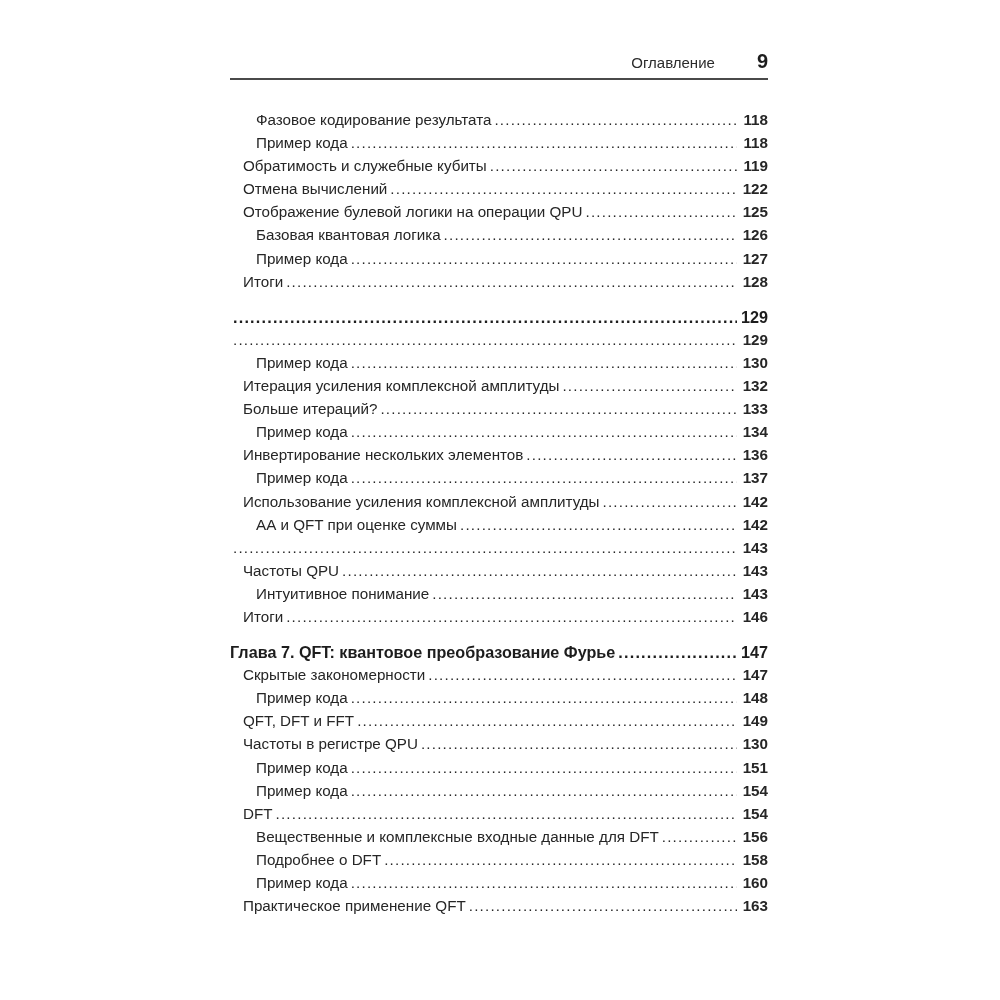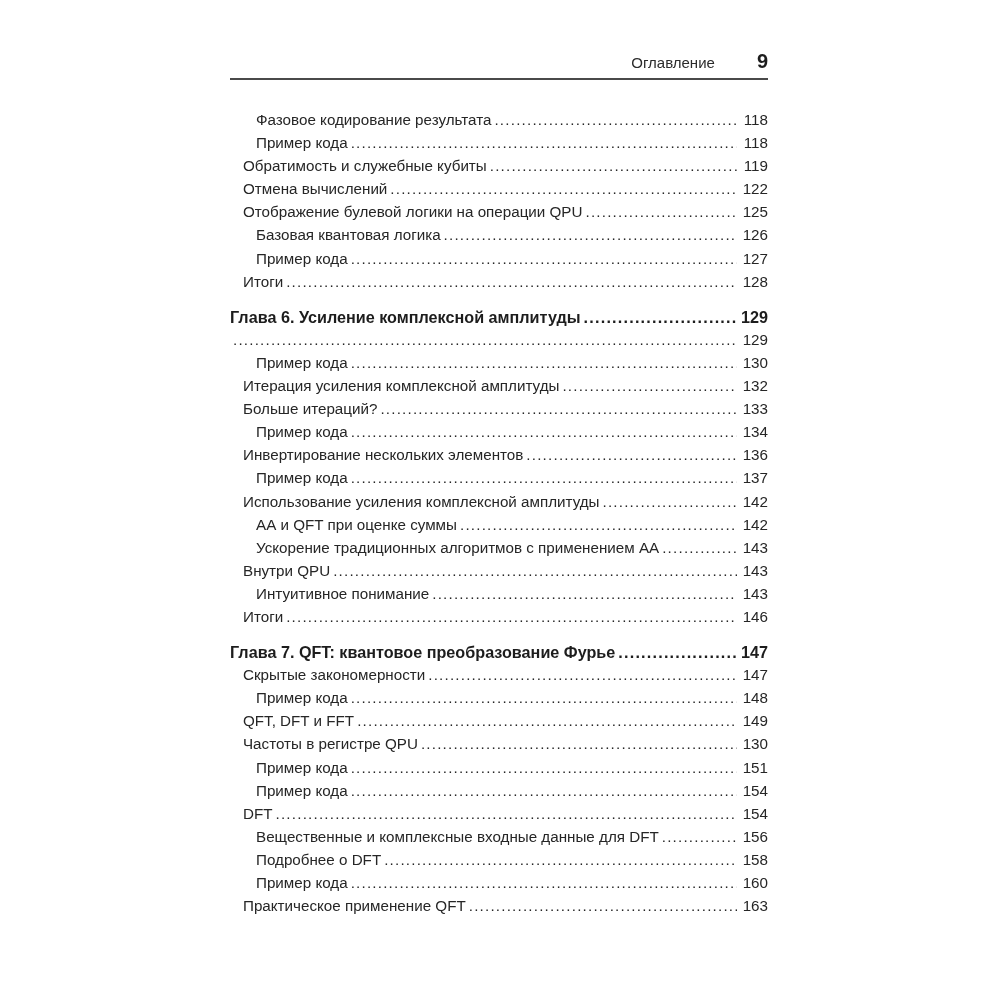--- a/index.html
+++ b/index.html
@@ -68,20 +68,21 @@
     overflow: hidden;
     white-space: nowrap;
     letter-spacing: 1.2px;
     margin-left: 3px;
     margin-right: 3px;
   }
   .toc-page {
     flex: 0 0 auto;
     min-width: 28px;
     text-align: right;
+    font-weight: bold;
   }
 </style>
 </head>
 <body>
 
 <div class="page">
   <div class="content">
     <div class="header">
       <span class="header-title">Оглавление</span>
       <span class="header-page">9</span>
@@ -121,21 +122,20 @@
           <span class="toc-title">Пример кода</span>
           <span class="toc-leader">............................................................................................................................................................................................................................................................................................................</span>
           <span class="toc-page">127</span>
         </div>
         <div class="toc-row lvl-1">
           <span class="toc-title">Итоги</span>
           <span class="toc-leader">............................................................................................................................................................................................................................................................................................................</span>
           <span class="toc-page">128</span>
         </div>
         <div class="toc-row lvl-chapter">
-          <span class="toc-title">Глава 6. Усиление комплексной амплитуды</span>
           <span class="toc-leader">............................................................................................................................................................................................................................................................................................................</span>
           <span class="toc-page">129</span>
         </div>
         <div class="toc-row lvl-1">
           <span class="toc-leader">............................................................................................................................................................................................................................................................................................................</span>
           <span class="toc-page">129</span>
         </div>
         <div class="toc-row lvl-2">
           <span class="toc-title">Пример кода</span>
           <span class="toc-leader">............................................................................................................................................................................................................................................................................................................</span>
@@ -170,26 +170,25 @@
           <span class="toc-title">Использование усиления комплексной амплитуды</span>
           <span class="toc-leader">............................................................................................................................................................................................................................................................................................................</span>
           <span class="toc-page">142</span>
         </div>
         <div class="toc-row lvl-2">
           <span class="toc-title">АА и QFT при оценке суммы</span>
           <span class="toc-leader">............................................................................................................................................................................................................................................................................................................</span>
           <span class="toc-page">142</span>
         </div>
         <div class="toc-row lvl-2">
-          <span class="toc-title">Ускорение традиционных алгоритмов с применением АА</span>
           <span class="toc-leader">............................................................................................................................................................................................................................................................................................................</span>
           <span class="toc-page">143</span>
         </div>
         <div class="toc-row lvl-1">
-          <span class="toc-title">Внутри QPU</span>
+          <span class="toc-title">Частоты QPU</span>
           <span class="toc-leader">............................................................................................................................................................................................................................................................................................................</span>
           <span class="toc-page">143</span>
         </div>
         <div class="toc-row lvl-2">
           <span class="toc-title">Интуитивное понимание</span>
           <span class="toc-leader">............................................................................................................................................................................................................................................................................................................</span>
           <span class="toc-page">143</span>
         </div>
         <div class="toc-row lvl-1">
           <span class="toc-title">Итоги</span>

